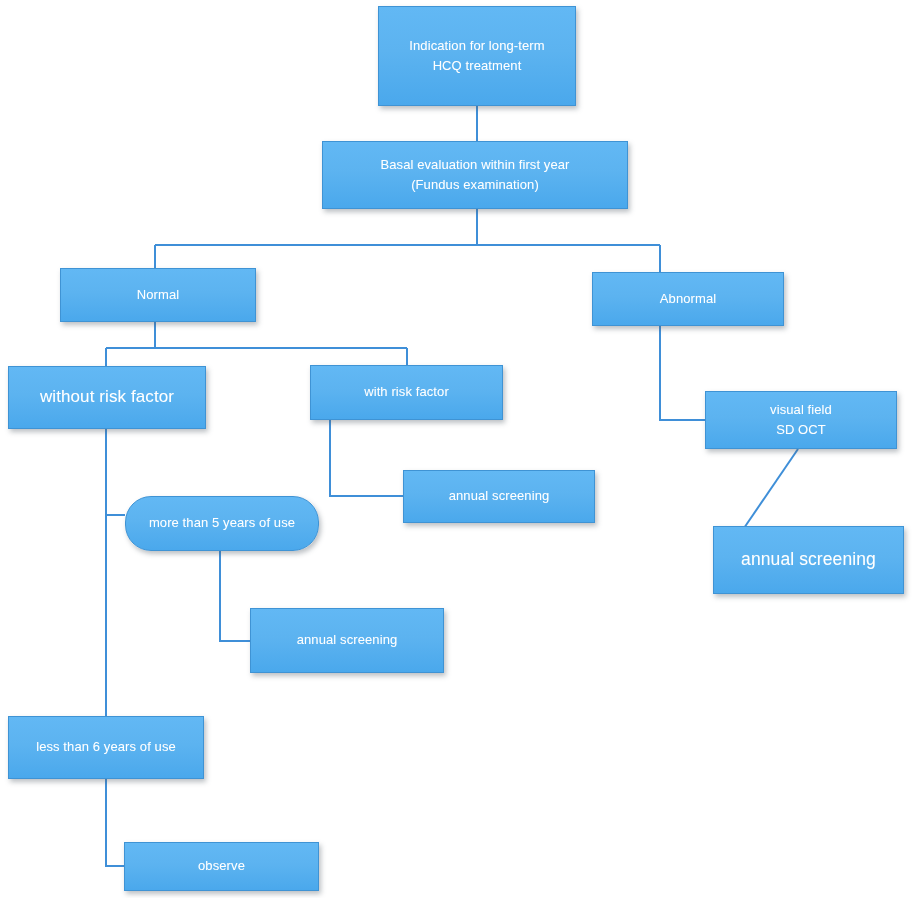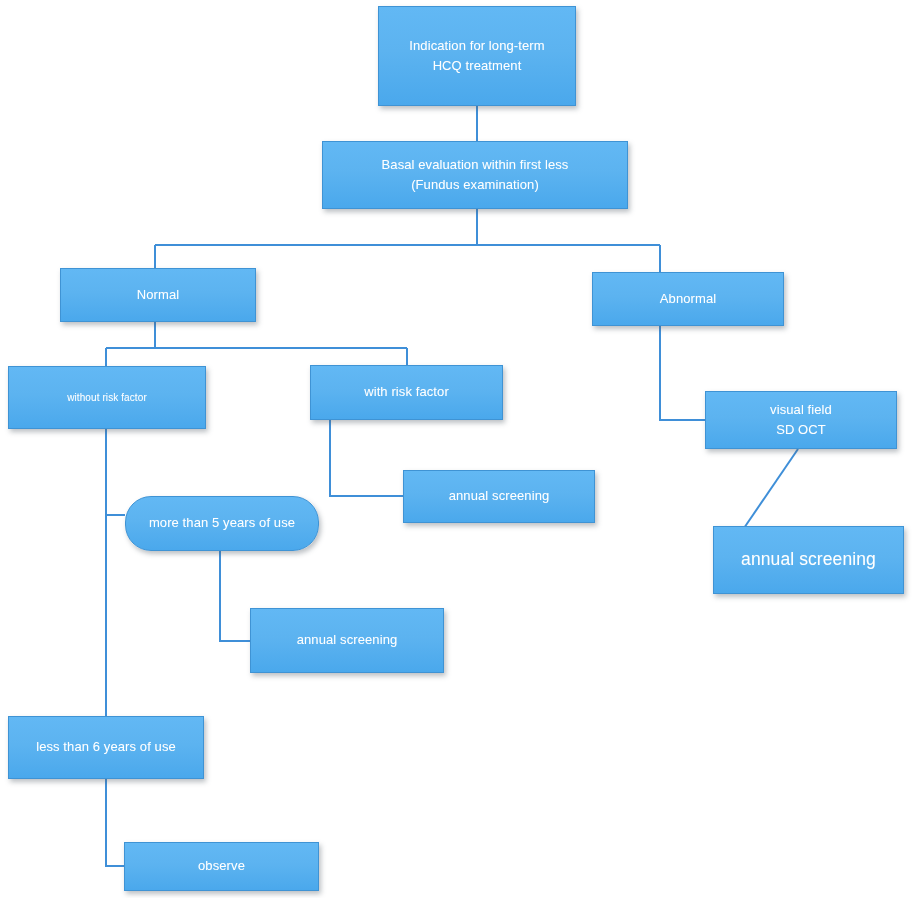--- a/index.html
+++ b/index.html
@@ -41,21 +41,21 @@
     letter-spacing: 0.1px;
     z-index: 2;
     padding: 0 6px;
     text-shadow: 0 0 1px rgba(255,255,255,0.25);
   }
   .node .label {
     display: block;
     white-space: pre-line;
   }
   .fs-13 { font-size: 13px; }
-  .fs-14 { font-size: 10px; }
+  .fs-14 { font-size: 17px; }
   .fs-18 { font-size: 17.5px; }
 </style>
 </head>
 <body>
 
 <div id="canvas">
 
   <svg id="connector-layer" viewBox="0 0 915 898" width="915" height="898" xmlns="http://www.w3.org/2000/svg">
     <g id="connector-group" fill="none" stroke="#3f8fd8" stroke-width="2">
         <path d="M 477 106 L 477 141" stroke="#3f8fd8"></path>
@@ -76,21 +76,21 @@
         <path d="M 798 449 L 742 531" stroke="#3f8fd8"></path>
       </g>
   </svg>
 
   <div id="node-layer">
       <div class="node fs-13" style="left: 378px; top: 6px; width: 198px; height: 100px;">
         <span class="label">Indication for long-term
 HCQ treatment</span>
       </div>
       <div class="node fs-13" style="left: 322px; top: 141px; width: 306px; height: 68px;">
-        <span class="label">Basal evaluation within first less
+        <span class="label">Basal evaluation within first year
 (Fundus examination)</span>
       </div>
       <div class="node fs-13" style="left: 60px; top: 268px; width: 196px; height: 54px;">
         <span class="label">Normal</span>
       </div>
       <div class="node fs-13" style="left: 592px; top: 272px; width: 192px; height: 54px;">
         <span class="label">Abnormal</span>
       </div>
       <div class="node fs-14" style="left: 8px; top: 366px; width: 198px; height: 63px;">
         <span class="label">without risk factor</span>

